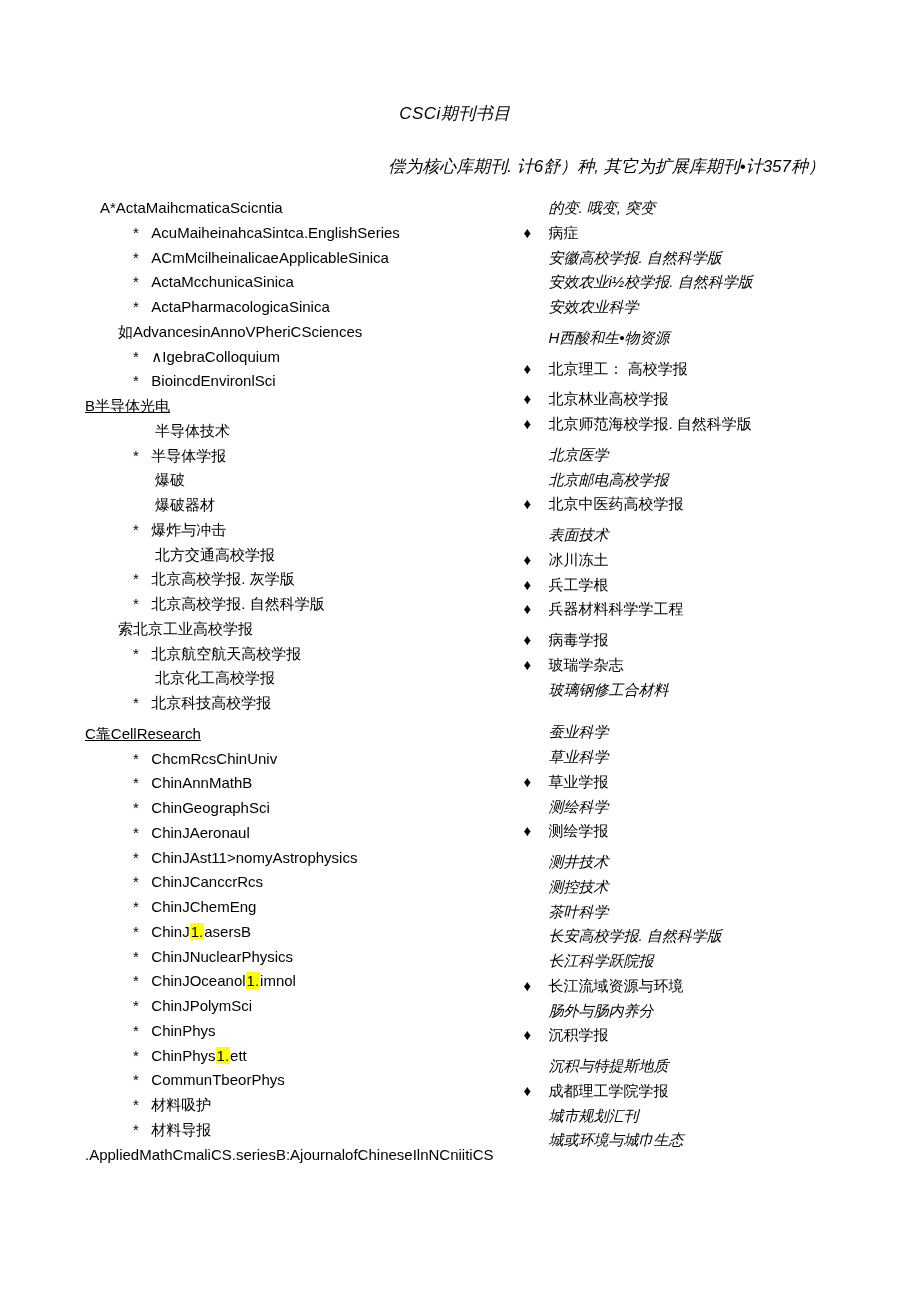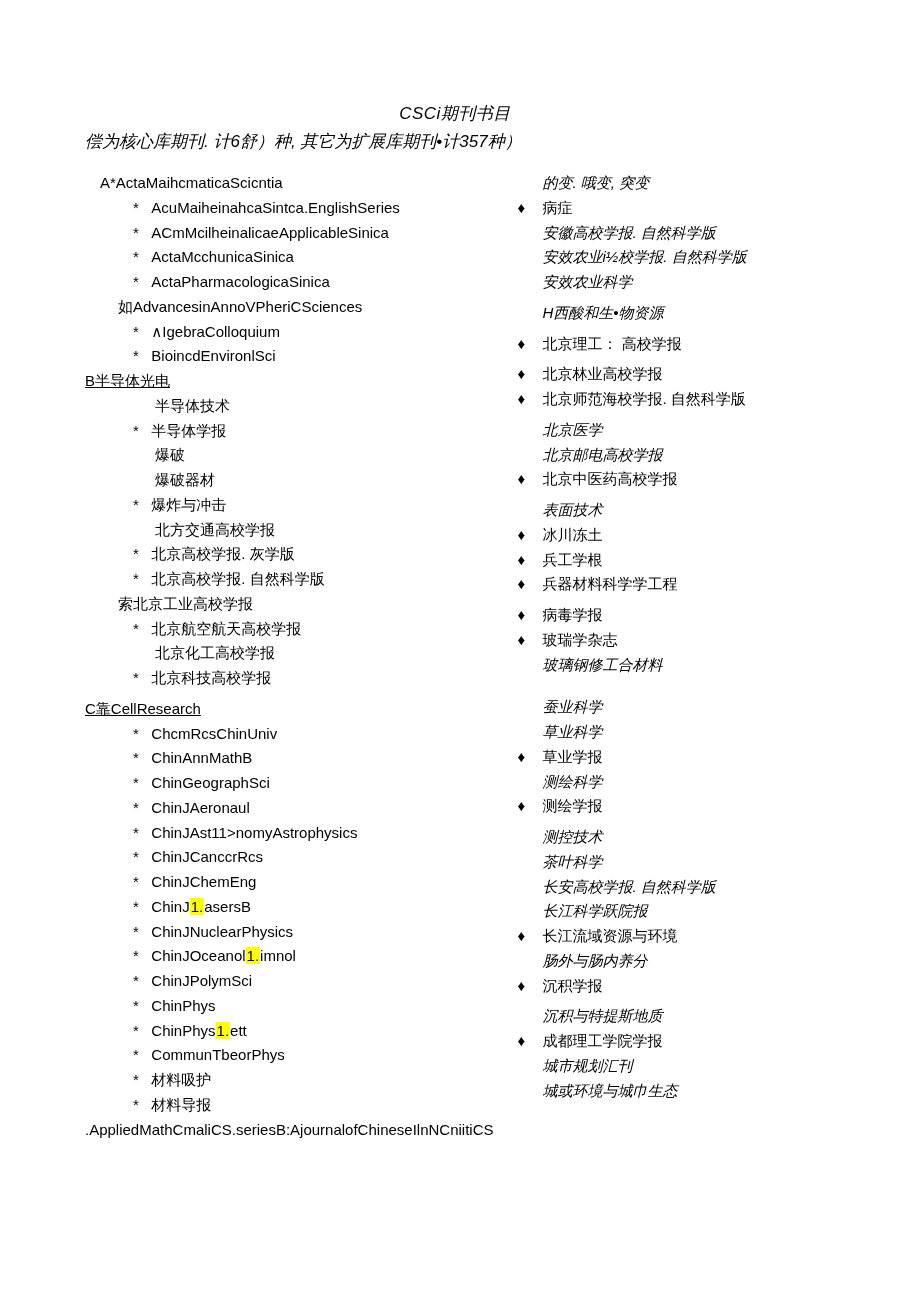--- a/index.html
+++ b/index.html
@@ -10,31 +10,32 @@
     width: 920px;
     box-sizing: border-box;
     color: #000;
     font-size: 15px;
     line-height: 1.65;
   }
   .title {
     text-align: center;
     font-style: italic;
     font-size: 17px;
+    margin-bottom: 25px;
     letter-spacing: 0.5px;
   }
   .subtitle {
-    text-align: left;
+    text-align: right;
     font-style: italic;
     font-size: 17px;
     margin-bottom: 15px;
   }
   .columns {
     display: flex;
-    gap: 24px;
+    gap: 30px;
   }
   .col {
     flex: 1;
   }
   .line-a { margin-left: 15px; }
   .line-indent1 { margin-left: 48px; }
   .line-indent1b { margin-left: 33px; }
   .line-indent2 { margin-left: 70px; }
   .line-b { margin-left: 0; text-decoration: underline; }
   .hanging { margin-left: 33px; text-indent: -33px; text-align: center; }
@@ -137,20 +138,21 @@
     <div class="col2-diam"><span class="d">♦</span><span>病毒学报</span></div>
     <div class="col2-diam"><span class="d">♦</span><span>玻瑞学杂志</span></div>
     <div class="col2-indent">玻璃钢修工合材料</div>
     <div class="sep-lg"></div>
     <div class="col2-indent">蚕业科学</div>
     <div class="col2-indent">草业科学</div>
     <div class="col2-diam"><span class="d">♦</span><span>草业学报</span></div>
     <div class="col2-indent">测绘科学</div>
     <div class="col2-diam"><span class="d">♦</span><span>测绘学报</span></div>
     <div class="sep"></div>
+    <div class="col2-indent">测井技术</div>
     <div class="col2-indent">测控技术</div>
     <div class="col2-indent">茶叶科学</div>
     <div class="col2-indent">长安高校学报. 自然科学版</div>
     <div class="col2-indent">长江科学跃院报</div>
     <div class="col2-diam"><span class="d">♦</span><span>长江流域资源与环境</span></div>
     <div class="col2-indent">肠外与肠内养分</div>
     <div class="col2-diam"><span class="d">♦</span><span>沉积学报</span></div>
     <div class="sep"></div>
     <div class="col2-indent">沉积与特提斯地质</div>
     <div class="col2-diam"><span class="d">♦</span><span>成都理工学院学报</span></div>

